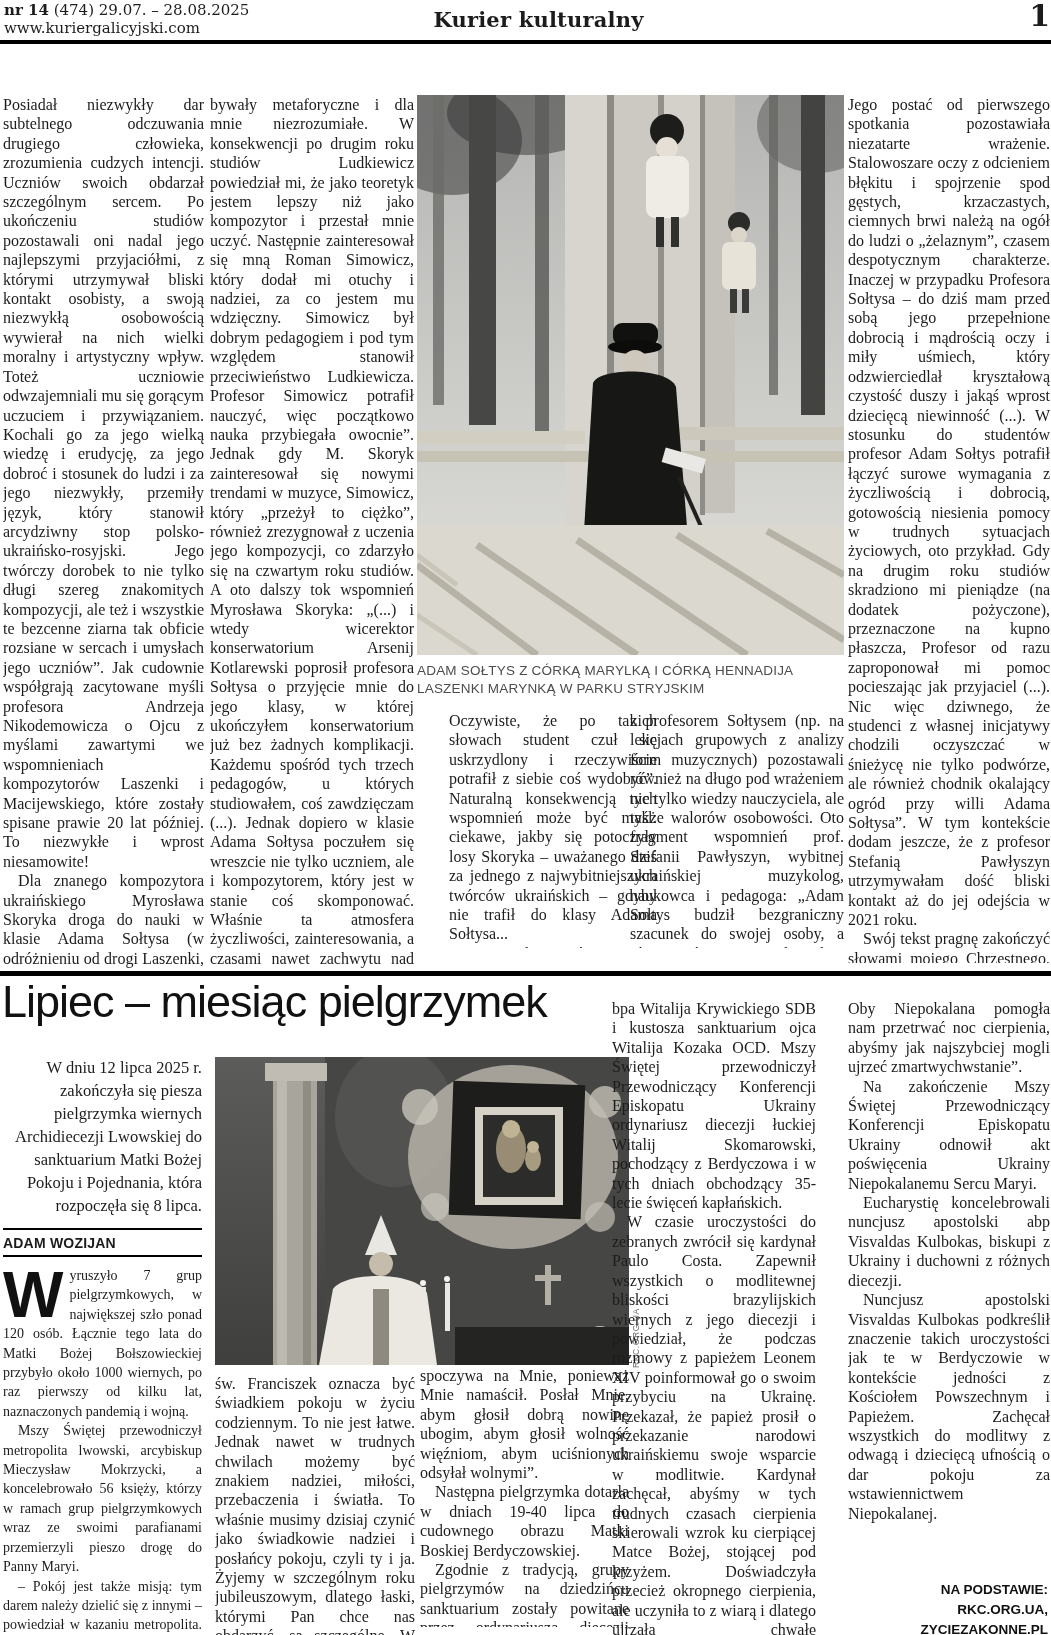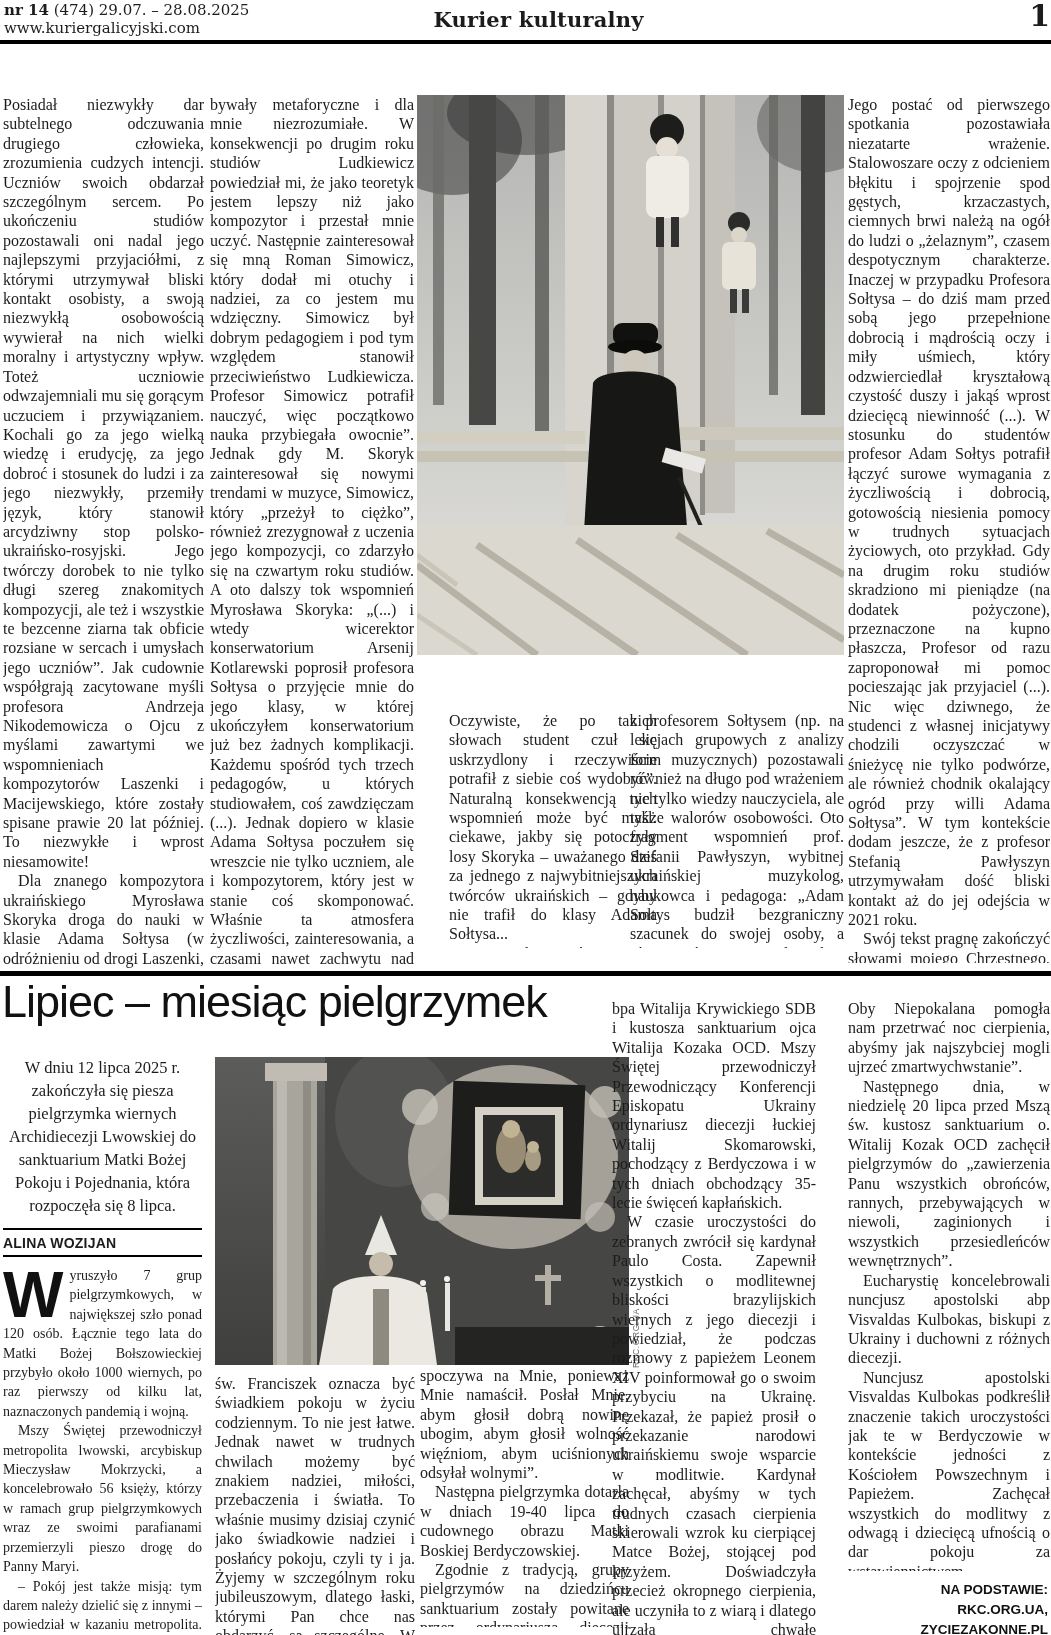--- a/index.html
+++ b/index.html
@@ -22,21 +22,21 @@
   .photo{position:absolute;overflow:hidden;background:#ccc;}
   .photo svg{display:block;width:100%;height:100%;}
   .caption{position:absolute;font-family:"Liberation Sans",sans-serif;font-size:13.5px;line-height:18px;
         color:#4d4d4d;letter-spacing:0.2px;}
   .photo-credit{position:absolute;font-family:"Liberation Sans",sans-serif;font-size:8.5px;color:#6a6a6a;
         writing-mode:vertical-rl;transform:rotate(180deg);letter-spacing:0.6px;}
   
   .headline{position:absolute;left:2px;top:976px;font-family:"Liberation Sans",sans-serif;
         font-weight:normal;font-size:45px;letter-spacing:-1px;color:#111;white-space:nowrap;}
   .leftcol-bottom{position:absolute;left:3px;top:1056px;width:199px;height:579px;overflow:hidden;}
-  .intro{font-size:16.5px;line-height:23px;text-align:center;}
+  .intro{font-size:16.5px;line-height:23px;text-align:right;}
   .byline-block{border-top:2px solid #000;border-bottom:2px solid #000;padding:5px 0 4px;margin:11px 0 9px;}
   .byline{font-family:"Liberation Sans",sans-serif;font-weight:bold;font-size:14px;letter-spacing:0.2px;}
   .flow{font-size:14px;line-height:19.4px;text-align:justify;}
   .flow .dropcap{float:left;font-family:"Liberation Sans",sans-serif;font-weight:bold;
         font-size:64px;line-height:52px;margin:3px 6px 0 0;color:#111;}
   .flow-paras p{margin:0;text-indent:15px;font-size:14px;line-height:19.4px;text-align:justify;}
   .source-note{position:absolute;left:848px;top:1580px;width:200px;text-align:right;
         font-family:"Liberation Sans",sans-serif;font-weight:bold;font-size:13.5px;line-height:20px;color:#111;}
 </style>
 </head>
@@ -100,41 +100,42 @@
       <ellipse cx="218" cy="252" rx="27" ry="7" fill="#0c0c0b"></ellipse>
       <circle cx="218" cy="268" r="13" fill="#cec7bb"></circle>
       <path d="M176,288 C182,272 252,272 259,292 L270,432 L167,436 Z" fill="#171716"></path>
       <rect x="246" y="358" width="42" height="15" fill="#e9e8e4" transform="rotate(16 267 365)"></rect>
       <line x1="262" y1="382" x2="302" y2="472" stroke="#20201f" stroke-width="4"></line>
       <rect x="0" y="430" width="427" height="130" fill="#dbd8cf"></rect>
       <path d="M0,470 L120,560 M60,450 L220,560 M160,445 L330,560 M260,440 L427,545 M350,436 L427,480" stroke="#b6b2a5" stroke-width="7" fill="none"></path>
       <path d="M0,520 L60,560 M0,460 L40,490" stroke="#c9c5b8" stroke-width="5" fill="none"></path>
     </svg>
   </div>
+  <div class="caption" style="left:417px;top:662px;width:427px;">ADAM SOŁTYS Z CÓRKĄ MARYLKĄ I CÓRKĄ HENNADIJA LASZENKI MARYNKĄ W PARKU STRYJSKIM</div>
 
   <div class="bodycol" style="left:417px;top:711px;width:208px;height:237px;margin-left:32px;">
       <p>Oczywiste, że po takich słowach student czuł się uskrzydlony i rzeczywiście potrafił z siebie coś wydobyć”. Naturalną konsekwencją tych wspomnień może być myśl: ciekawe, jakby się potoczyły losy Skoryka – uważanego dziś za jednego z najwybitniejszych twórców ukraińskich – gdyby nie trafił do klasy Adama Sołtysa...</p>
       <p>Warto odnotować, iż nawet studenci, którzy mieli stosunkowo krótki kontakt</p>
     </div>
   <div class="bodycol" style="left:630px;top:711px;width:214px;height:237px;">
       <p>z profesorem Sołtysem (np. na lekcjach grupowych z analizy form muzycznych) pozostawali również na długo pod wrażeniem nie tylko wiedzy nauczyciela, ale także walorów osobowości. Oto fragment wspomnień prof. Stefanii Pawłyszyn, wybitnej ukraińskiej muzykolog, naukowca i pedagoga: „Adam Sołtys budził bezgraniczny szacunek do swojej osoby, a równocześnie emanował ciepłem i dobrocią.</p>
     </div>
   <div class="bodycol" style="left:848px;top:95px;width:202px;height:868px;">
       <p>Jego postać od pierwszego spotkania pozostawiała niezatarte wrażenie. Stalowoszare oczy z odcieniem błękitu i spojrzenie spod gęstych, krzaczastych, ciemnych brwi należą na ogół do ludzi o „żelaznym”, czasem despotycznym charakterze. Inaczej w przypadku Profesora Sołtysa – do dziś mam przed sobą jego przepełnione dobrocią i mądrością oczy i miły uśmiech, który odzwierciedlał kryształową czystość duszy i jakąś wprost dziecięcą niewinność (...). W stosunku do studentów profesor Adam Sołtys potrafił łączyć surowe wymagania z życzliwością i dobrocią, gotowością niesienia pomocy w trudnych sytuacjach życiowych, oto przykład. Gdy na drugim  roku studiów skradziono mi pieniądze (na dodatek pożyczone), przeznaczone na kupno płaszcza, Profesor od razu zaproponował mi pomoc pocieszając jak przyjaciel (...). Nic więc dziwnego, że studenci z własnej inicjatywy chodzili oczyszczać w śnieżycę nie tylko podwórze, ale również chodnik okalający ogród przy willi Adama Sołtysa”. W tym kontekście dodam jeszcze, że z profesor Stefanią Pawłyszyn utrzymywałam dość bliski kontakt aż do jej odejścia w 2021 roku.</p>
       <p>Swój tekst pragnę zakończyć słowami mojego Chrzestnego, zawartymi we wspomnianym już wyżej artykule z 1968 r. „Wielkim pedagogiem może być tylko wielki człowiek. A miarą wielkości jest dzieło jego życia; to co zbudował i po sobie pozostawił. Dzieło Adama Sołtysa jest wielkie, bo jego istotną treścią jest dobroć. Dobroć jako człowieka i jako artysty”.</p>
     </div>
 
   <div class="hrule-mid"></div>
 
   <div class="headline">Lipiec – miesiąc pielgrzymek</div>
 
   <div class="leftcol-bottom">
     <div class="intro">W dniu 12 lipca 2025 r. zakończyła się piesza pielgrzymka wiernych Archidiecezji Lwowskiej do sanktuarium Matki Bożej Pokoju i Pojednania, która rozpoczęła się 8 lipca.</div>
     <div class="byline-block">
-      <div class="byline">ALINA WOZIJAN</div>
+      <div class="byline">ADAM WOZIJAN</div>
     </div>
     <div class="flow">
       <span class="dropcap">W</span><span>yruszyło 7 grup pielgrzymkowych, w największej szło ponad 120 osób. Łącznie tego lata do Matki Bożej Bołszowieckiej przybyło około 1000 wiernych, po raz pierwszy od kilku lat, naznaczonych pandemią i wojną.</span>
     </div>
     <div class="flow-paras bodycol-static">
         <p>Mszy Świętej przewodniczył metropolita lwowski, arcybiskup Mieczysław Mokrzycki, a koncelebrowało 56 księży, którzy w ramach grup pielgrzymkowych wraz ze swoimi parafianami przemierzyli pieszo drogę do Panny Maryi.</p>
         <p>– Pokój jest także misją: tym darem należy dzielić się z innymi – powiedział w kazaniu metropolita. – Być jak</p>
       </div>
   </div>
 
@@ -191,19 +192,19 @@
       <p>spoczywa na Mnie, ponieważ Mnie namaścił. Posłał Mnie, abym głosił dobrą nowinę ubogim, abym głosił wolność więźniom, abym uciśnionych odsyłał wolnymi”.</p>
       <p>Następna pielgrzymka dotarła w dniach 19-40 lipca do cudownego obrazu Matki Boskiej Berdyczowskiej.</p>
       <p>Zgodnie z tradycją, grupy pielgrzymów na dziedzińcu sanktuarium zostały powitane przez ordynariusza diecezji kijowsko-żytomierskiej</p>
     </div>
   <div class="bodycol" style="left:612px;top:999px;width:204px;height:636px;">
       <p>bpa Witalija Krywickiego SDB i kustosza sanktuarium ojca Witalija Kozaka OCD. Mszy Świętej przewodniczył Przewodniczący Konferencji Episkopatu Ukrainy ordynariusz diecezji łuckiej Witalij Skomarowski, pochodzący z Berdyczowa i w tych dniach obchodzący 35-lecie święceń kapłańskich.</p>
       <p>W czasie uroczystości do zebranych zwrócił się kardynał Paulo Costa. Zapewnił wszystkich o modlitewnej bliskości brazylijskich wiernych z jego diecezji i powiedział, że podczas rozmowy z papieżem Leonem XIV poinformował go o swoim przybyciu na Ukrainę. Przekazał, że papież prosił o przekazanie narodowi ukraińskiemu swoje wsparcie w modlitwie. Kardynał zachęcał, abyśmy w tych trudnych czasach cierpienia skierowali wzrok ku cierpiącej Matce Bożej, stojącej pod krzyżem. Doświadczyła przecież okropnego cierpienia, ale uczyniła to z wiarą i dlatego ujrzała chwałę zmartwychwstania. Kardynał Costa podkreślił: „Wiara daje nam pewność, że nie jesteśmy sami, że jesteśmy zjednoczeni. Pan idzie z nami, cierpi z nami, ponieważ jest obecny pośród nas. Także Jego Matka.</p>
     </div>
   <div class="bodycol" style="left:848px;top:999px;width:202px;height:572px;">
       <p>Oby Niepokalana pomogła nam przetrwać noc cierpienia, abyśmy jak najszybciej mogli ujrzeć zmartwychwstanie”.</p>
-      <p>Następnego dnia, w niedzielę 20 lipca przed Mszą św. kustosz sanktuarium o. Witalij Kozak OCD zachęcił pielgrzymów do „zawierzenia Panu wszystkich obrońców, rannych, przebywających w niewoli, zaginionych i wszystkich przesiedleńców wewnętrznych”.</p>
+      <p>Na zakończenie Mszy Świętej Przewodniczący Konferencji Episkopatu Ukrainy odnowił akt poświęcenia Ukrainy Niepokalanemu Sercu Maryi.</p>
       <p>Eucharystię koncelebrowali nuncjusz apostolski abp Visvaldas Kulbokas, biskupi z Ukrainy i duchowni z różnych diecezji.</p>
       <p>Nuncjusz apostolski Visvaldas Kulbokas podkreślił znaczenie takich uroczystości jak te w Berdyczowie w kontekście jedności z Kościołem Powszechnym i Papieżem. Zachęcał wszystkich do modlitwy z odwagą i dziecięcą ufnością o dar pokoju za wstawiennictwem Niepokalanej.</p>
     </div>
 
   <div class="source-note">NA PODSTAWIE: RKC.ORG.UA, ZYCIEZAKONNE.PL</div>
 </div>
 
 </body></html>

